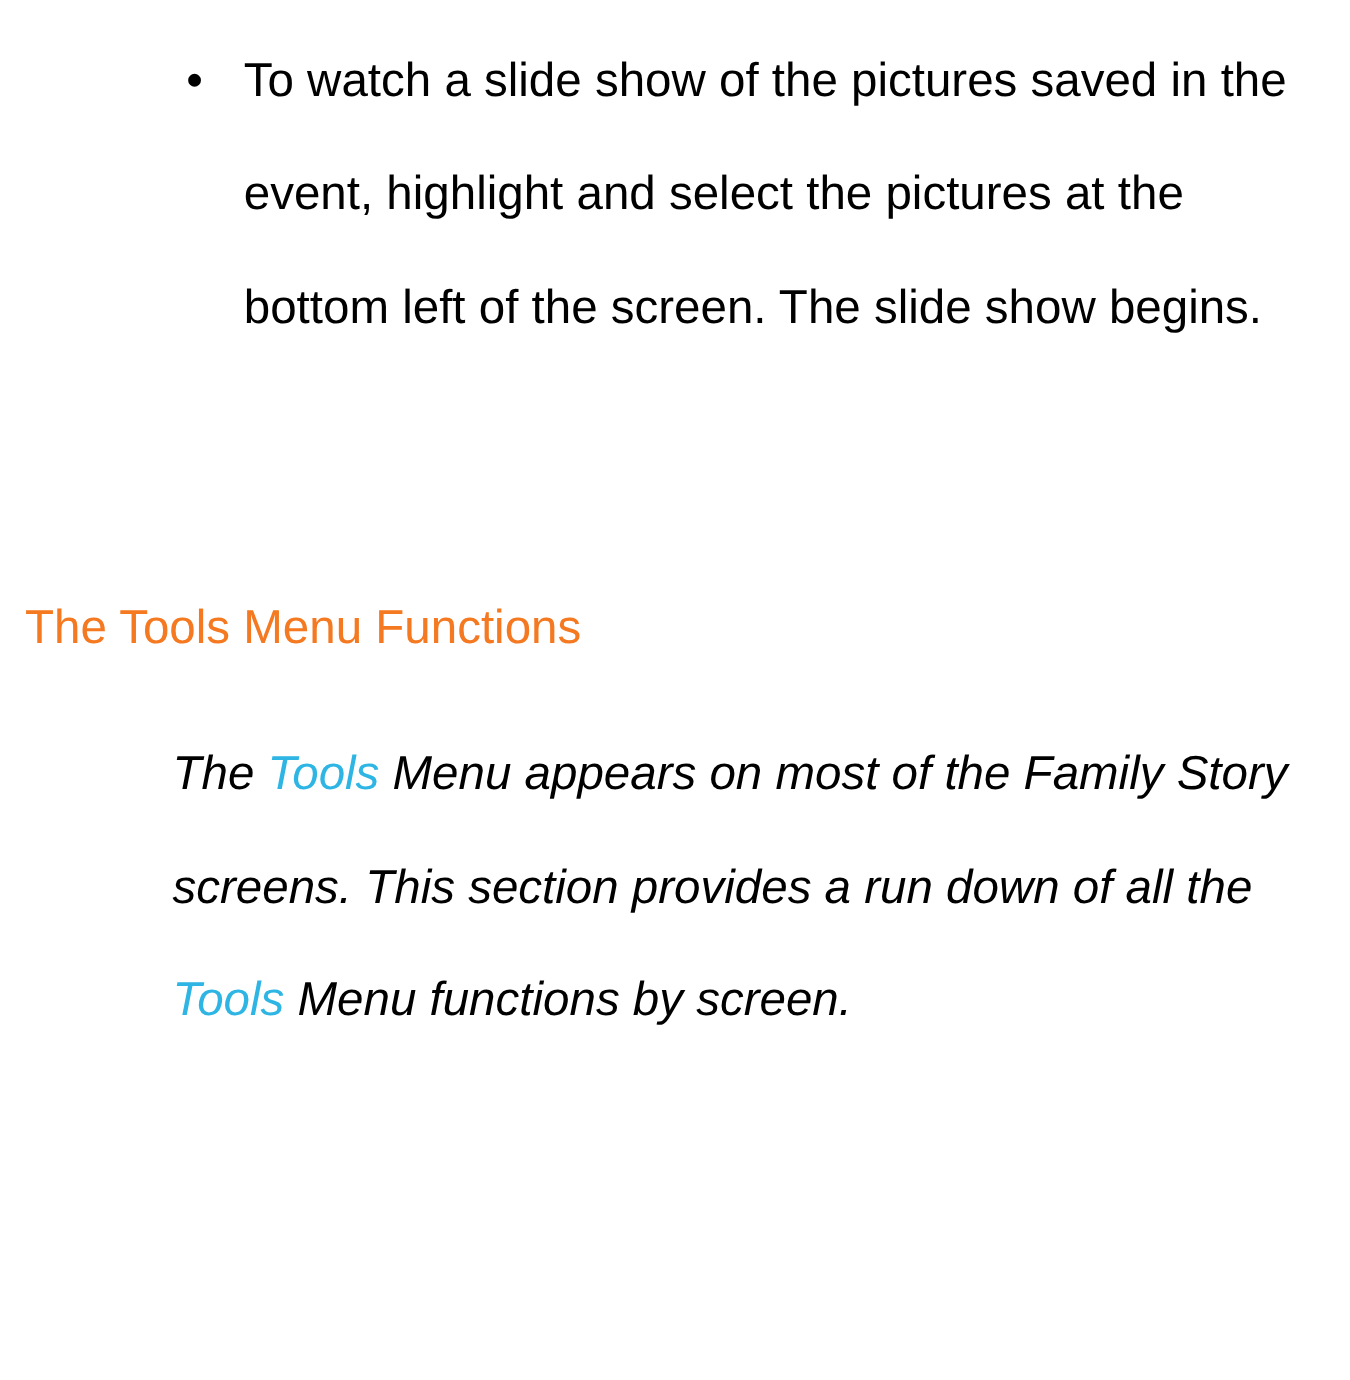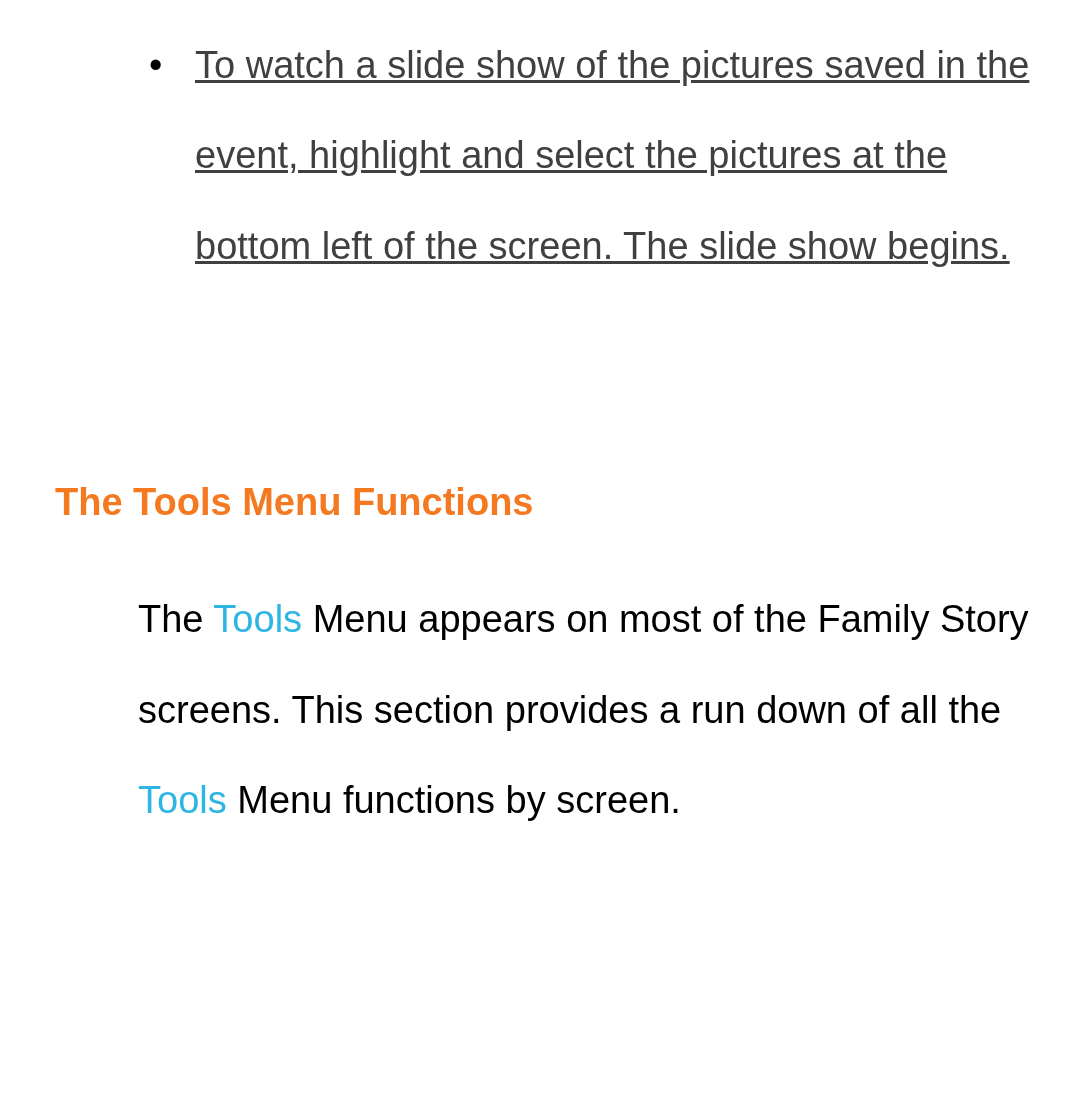--- a/index.html
+++ b/index.html
@@ -16,47 +16,46 @@
     overflow: hidden;
   }
   .bullet-list {
     list-style: none;
     padding-left: 175px;
   }
   .bullet-item {
     position: relative;
     font-size: 38px;
     line-height: 2.38;
-    color: #404040;
-    text-decoration: underline;
+    color: #000000;
   }
   .bullet-item::before {
     content: "•";
     position: absolute;
     left: -46px;
     top: 0;
     font-size: 38px;
     color: #000000;
   }
   .section-heading {
     font-size: 38px;
     color: #f47920;
-    font-weight: bold;
+    font-weight: normal;
     margin-top: 190px;
     margin-bottom: 50px;
-    margin-left: 35px;
   }
   .section-body {
     padding-left: 118px;
   }
   .paragraph {
     font-size: 38px;
     line-height: 2.38;
     color: #000000;
     margin-bottom: 32px;
+    font-style: italic;
   }
   .highlight {
     color: #2eb5e4;
   }
   .subsection-heading {
     font-size: 38px;
     color: #f47920;
     font-weight: normal;
     line-height: 2.38;
   }

